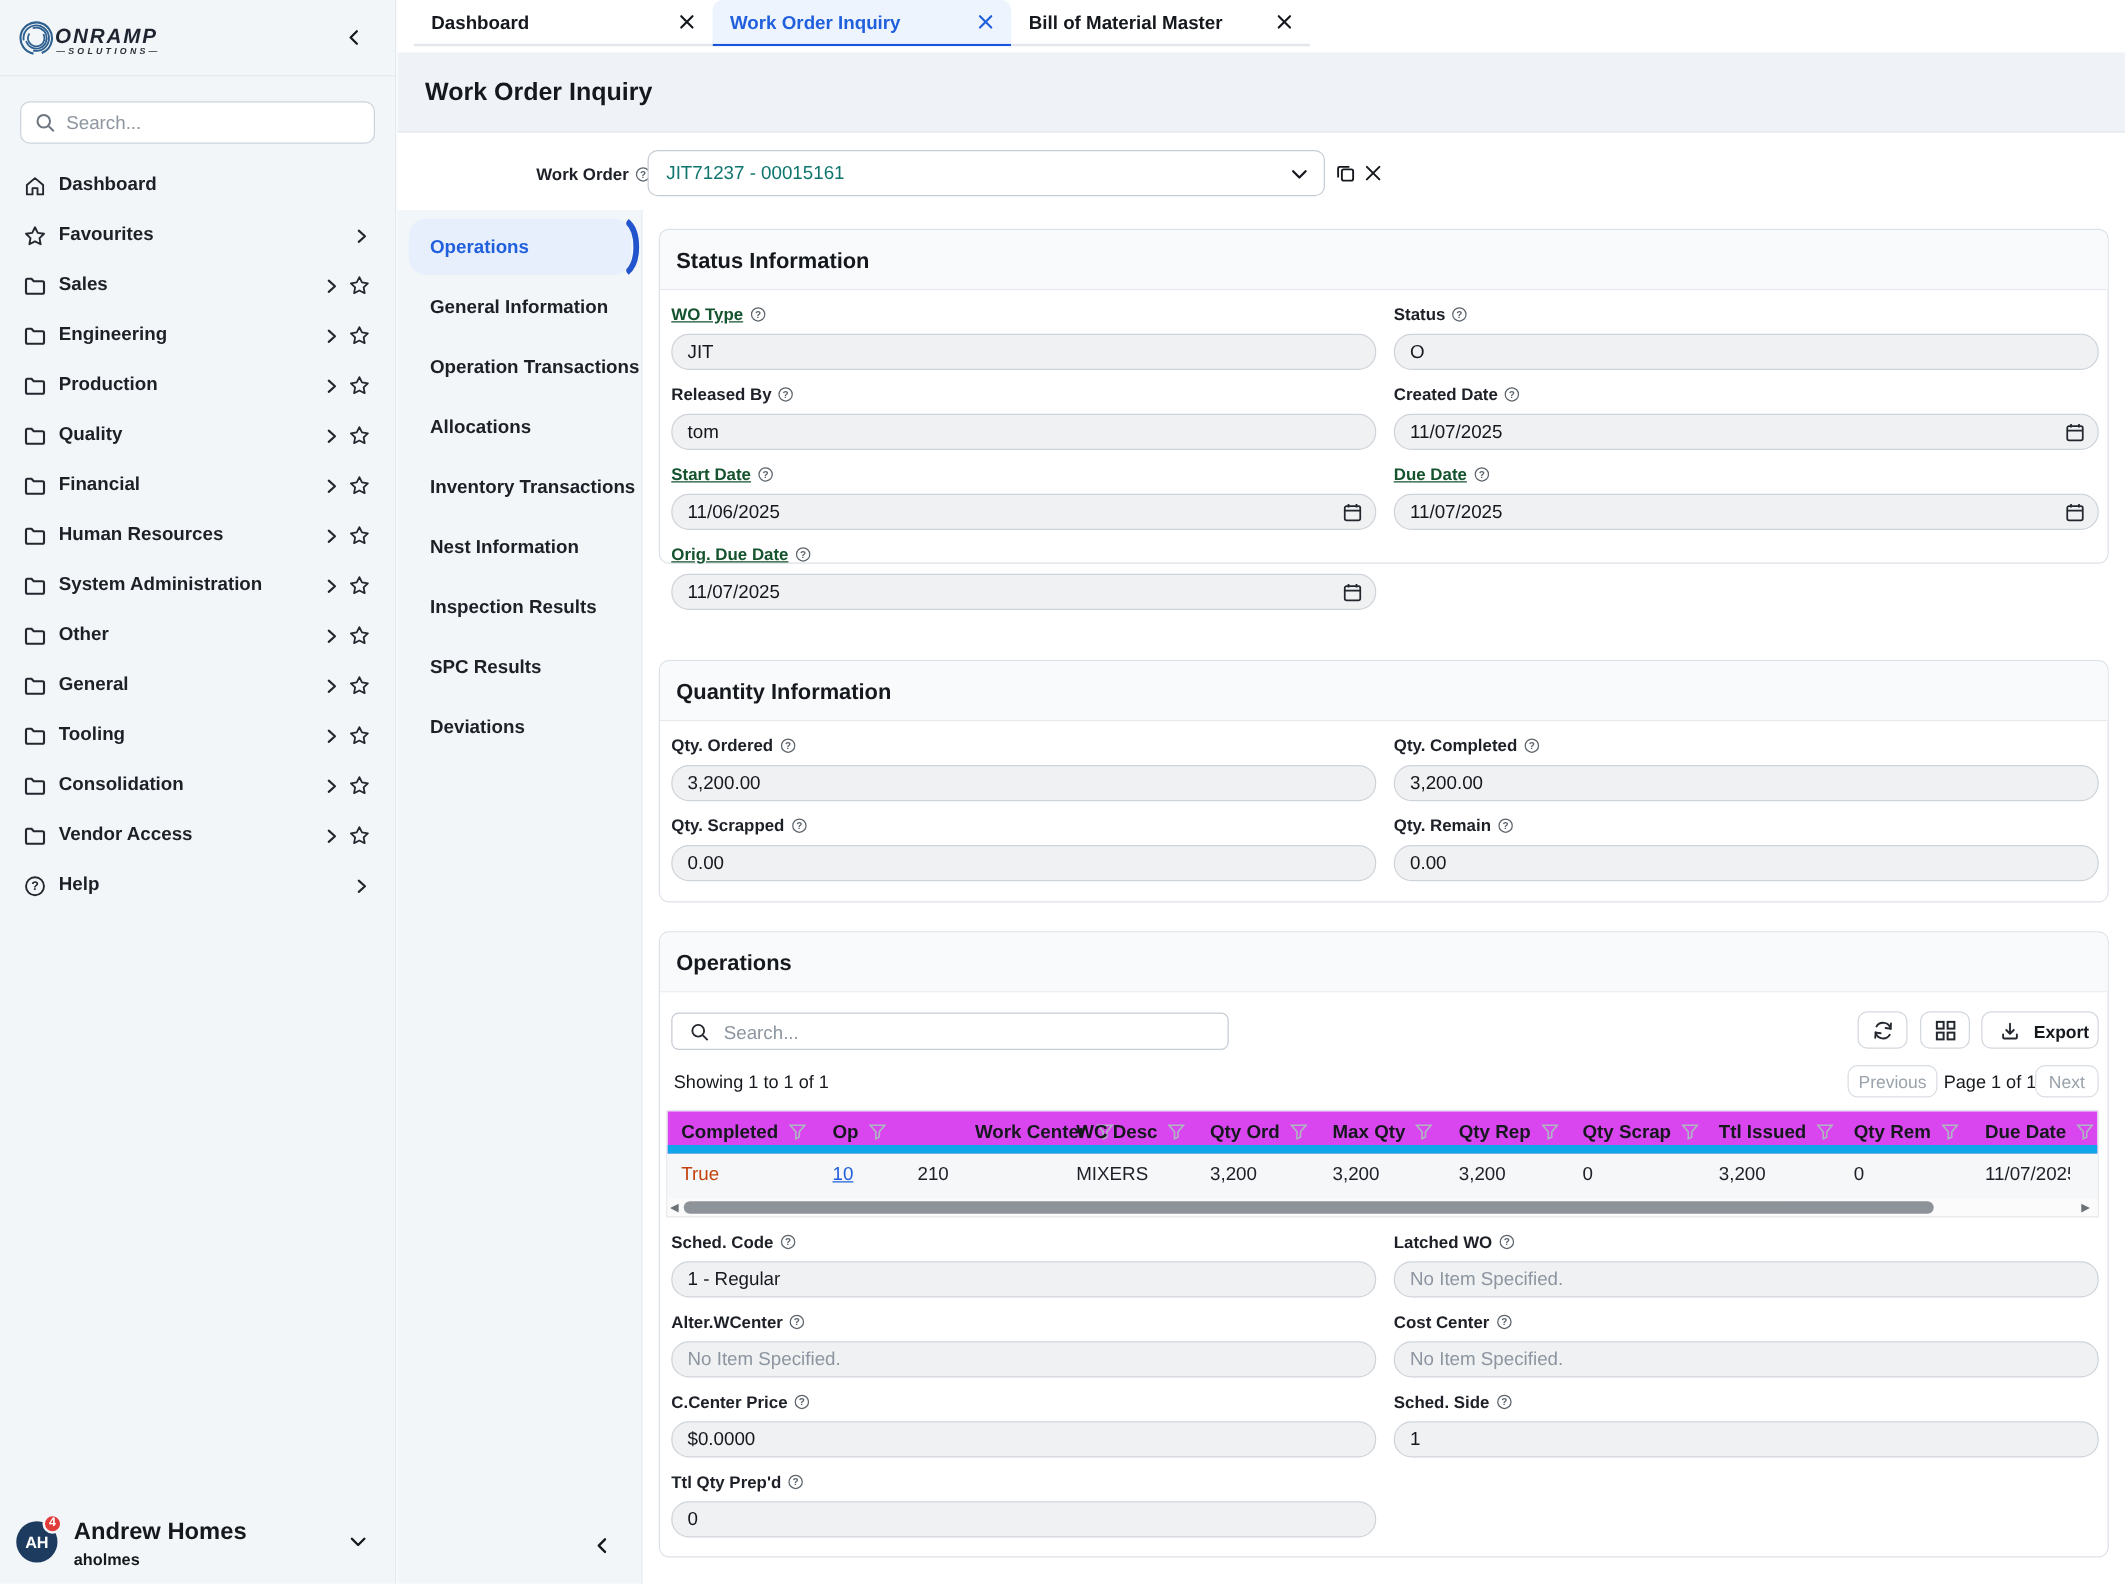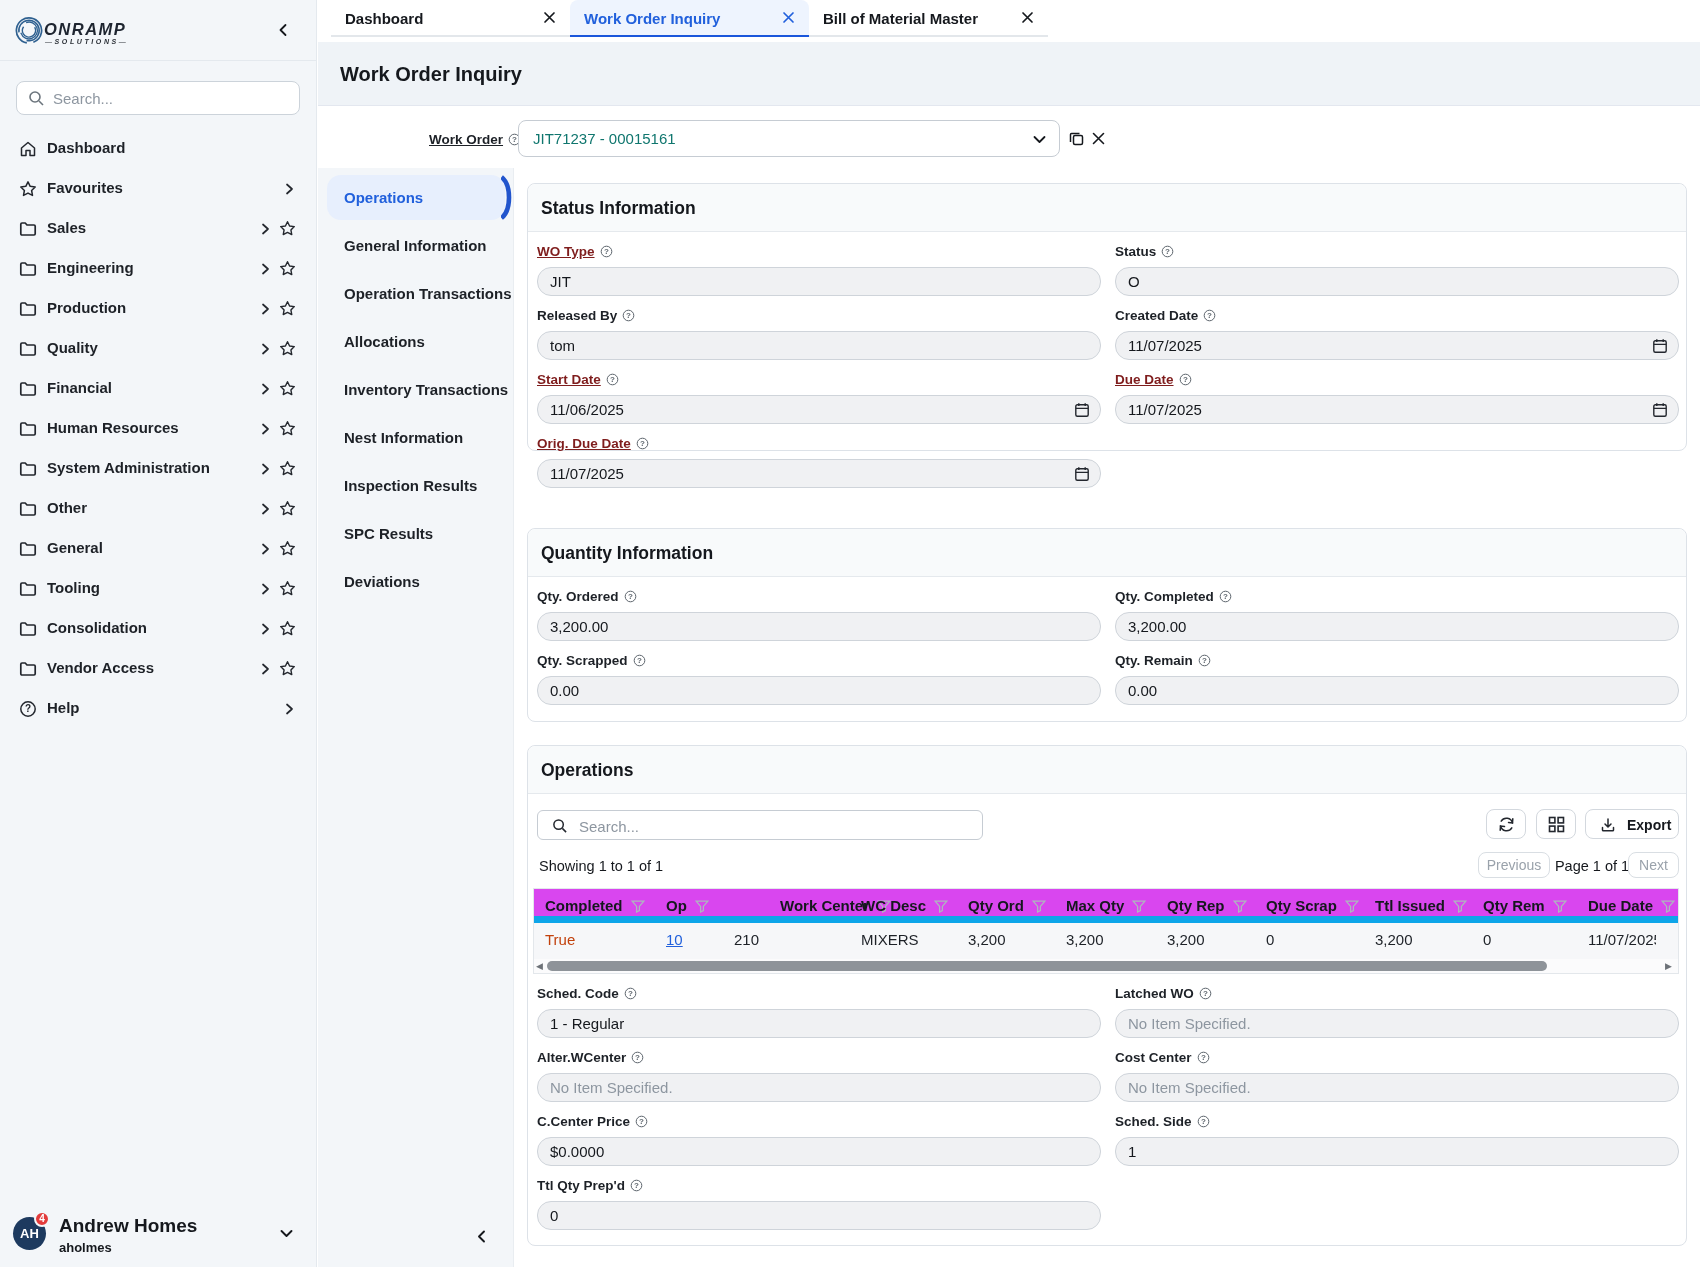--- a/index.html
+++ b/index.html
@@ -29,37 +29,37 @@
 .main { position:absolute; left:318px; top:0; width:1382px; height:1267px; background:#fff; }
 .tabbar { position:absolute; left:0; top:0; width:1382px; height:42px; background:#fff; }
 .tab { position:absolute; top:0; height:37px; border-bottom:2px solid #e3e7eb; }
 .tab .t-lbl { position:absolute; left:14px; top:10px; font-size:15px; font-weight:600; color:#15181d; }
 .tab .t-x { position:absolute; right:13px; top:10px; }
 .tab.active { background:#eef4fe; border-bottom:2px solid #1a56db; border-top-left-radius:8px; border-top-right-radius:8px; }
 .tab.active .t-lbl { color:#2160dc; }
 .grayband { position:absolute; left:0; top:42px; width:1382px; height:64px; background:#eff3f7; border-bottom:1px solid #e3e7ef; }
 .pagetitle { position:absolute; left:22px; top:21px; font-size:20px; font-weight:bold; color:#15181d; }
 .woband { position:absolute; left:0; top:107px; width:1382px; height:61px; background:#fff; }
-.wo-lbl { position:absolute; left:111px; top:25px; font-size:13.5px; font-weight:600; color:#1d2127;text-decoration:underline; }
+.wo-lbl { position:absolute; left:111px; top:25px; font-size:13.5px; font-weight:600; color:#1d2127; }
 .wo-select { position:absolute; left:200px; top:13px; width:542px; height:37px; background:#fff; border:1px solid #c6ccd3; border-radius:8px; }
 .wo-select .val { position:absolute; left:14px; top:9px; font-size:15px; color:#0f766e; }
 .content { position:absolute; left:0; top:168px; width:1382px; height:1099px; background:#fff; }
 .innernav { position:absolute; left:0; top:0; width:196px; height:1099px; background:#f3f6f9; border-right:1px solid #e9edf1; }
 .in-item { position:absolute; left:26px; font-size:15px; font-weight:600; color:#1d2127; }
 .in-pill { position:absolute; left:9px; top:7px; width:178px; height:45px; background:#e7effd; border-radius:14px; }
 .in-coll { position:absolute; left:155px; top:1060px; }
 .card { position:absolute; left:209px; width:1160px; background:#fff; border:1px solid #dde2e8; border-radius:8px; }
 .card-h { height:48px; background:#f8fafb; border-bottom:1px solid #e5e9ed; border-radius:8px 8px 0 0; position:relative; }
 .card-h .ct { position:absolute; left:13px; top:14px; font-size:17.5px; font-weight:bold; color:#15181d; }
 .fgrid { padding:0 9px; }
 .frow { height:64px; position:relative; }
 .fcell { position:absolute; top:0; width:564px; height:64px; }
 .fcell.c1 { left:0; } .fcell.c2 { left:578px; }
 .flabel { padding-top:12px; height:30px; font-size:13.5px; font-weight:600; color:#1d2127; white-space:nowrap; }
-.flabel .lk { color:#7f1d1d; text-decoration:underline; }
+.flabel .lk { color:#14532d; text-decoration:underline; }
 .finput { margin-top:5px; height:29px; background:#f0f1f3; border:1px solid #cfd4da; border-radius:14px; position:relative; font-size:15px; color:#15181d; padding:5px 0 0 12px; }
 .finput .cal { position:absolute; right:10px; top:6px; }
 .finput.ph { color:#8d96a0; }
 .qicon { display:inline-block; vertical-align:-2px; margin-left:5px; }
 svg { display:block; }
 </style>
 </head>
 <body>
 <div class="sidebar">
   <div class="sb-top">

